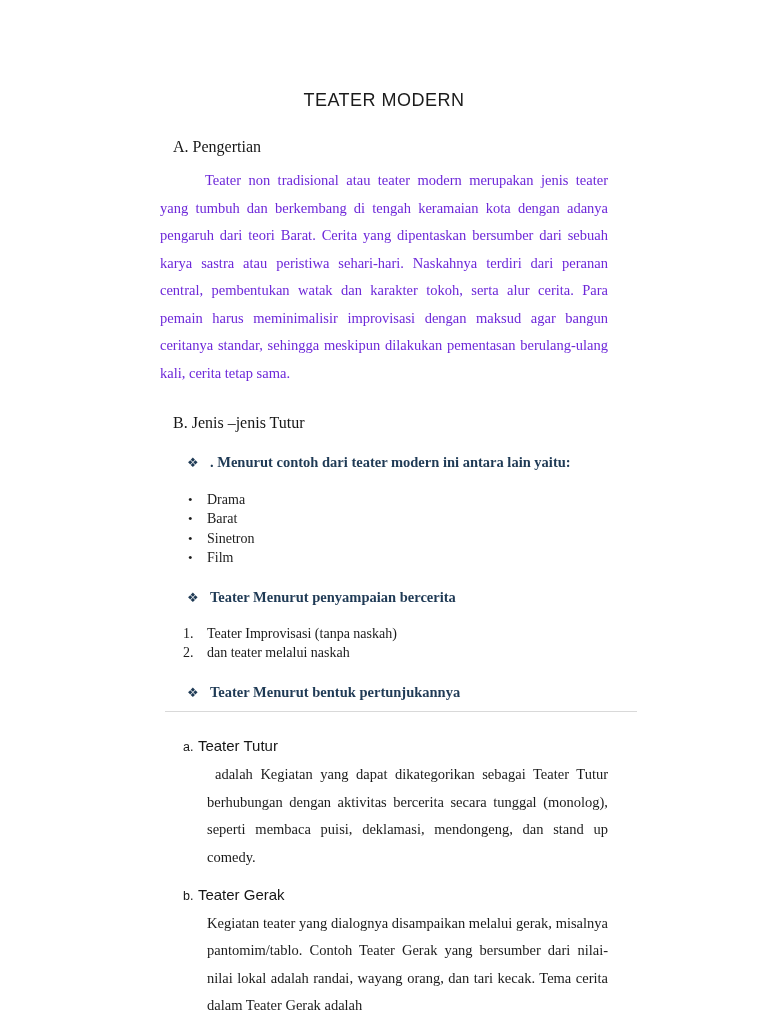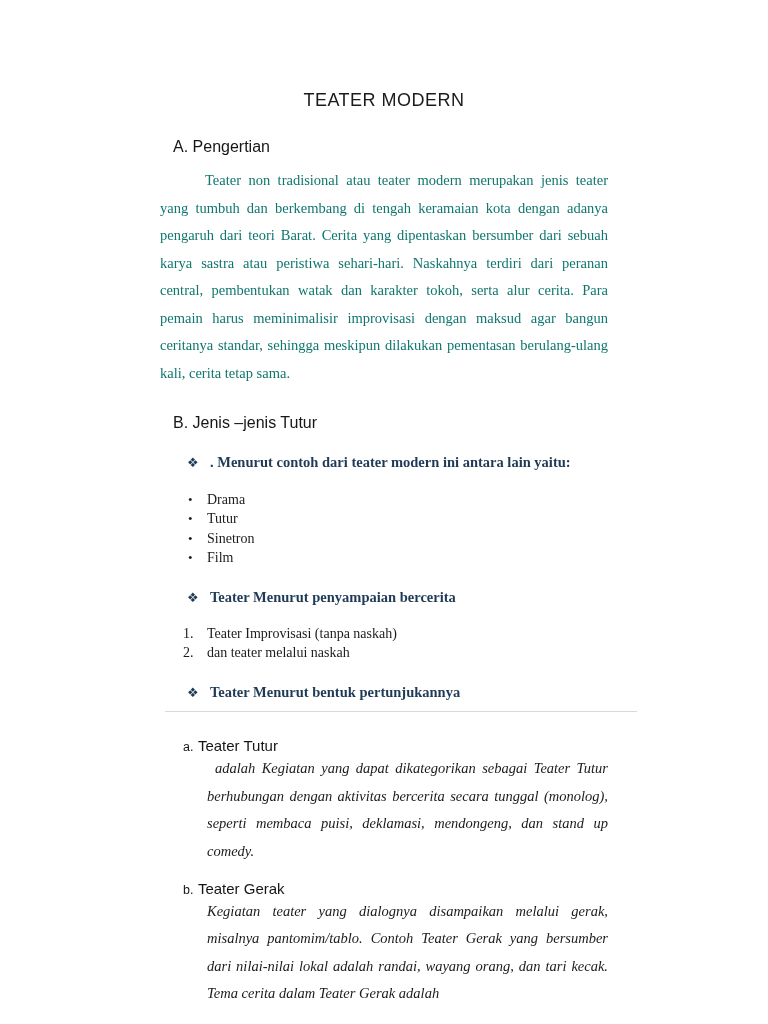--- a/index.html
+++ b/index.html
@@ -25,32 +25,32 @@
     text-align: center;
     font-family: "Liberation Sans", sans-serif;
     font-size: 18px;
     letter-spacing: 0.5px;
     color: #1b1b1b;
   }
   
   .sec-heading {
     margin-top: 27px;
     margin-left: 13px;
-    font-family: Liberation Sans, sans-serif;
+    font-family: Liberation Serif, serif;
     font-size: 16px;
     color: #161616;
   }
   
   .body-par {
     margin-top: 11px;
     font-size: 14.5px;
     line-height: 27.5px;
     text-align: justify;
     text-indent: 45px;
-    color: #0f766e;
+    color: #6d28d9;
   }
   
   .diamond-row {
     display: flex;
     align-items: baseline;
     margin-top: 22px;
     margin-left: 27px;
   }
   .diamond-row .diamond {
     flex: 0 0 auto;
@@ -113,28 +113,27 @@
   }
   .sub-heading .sub-label {
     font-size: 12.5px;
   }
   .sub-heading .sub-title {
     font-size: 15px;
     text-align: right;
   }
   
   .sub-par {
-    margin-top: 0;
+    margin-top: 6px;
     margin-left: 47px;
     font-size: 14.5px;
     line-height: 27.5px;
     text-align: justify;
     text-indent: 8px;
     color: #1b1b1b;
-    font-style: italic;
   }
   .sub-par.no-indent { text-indent: 0; }
 </style>
 </head>
 <body>
 
 <div class="page">
 
   <div class="doc-title">TEATER MODERN</div>
 
@@ -149,21 +148,21 @@
     <span class="diamond-text">. Menurut contoh dari teater modern ini antara lain yaitu:</span>
   </div>
 
   <div class="bullet-list">
     <div class="bullet-item">
       <span class="dot">•</span>
       <span>Drama</span>
     </div>
     <div class="bullet-item">
       <span class="dot">•</span>
-      <span>Tutur</span>
+      <span>Barat</span>
     </div>
     <div class="bullet-item">
       <span class="dot">•</span>
       <span>Sinetron</span>
     </div>
     <div class="bullet-item">
       <span class="dot">•</span>
       <span>Film</span>
     </div>
   </div>

